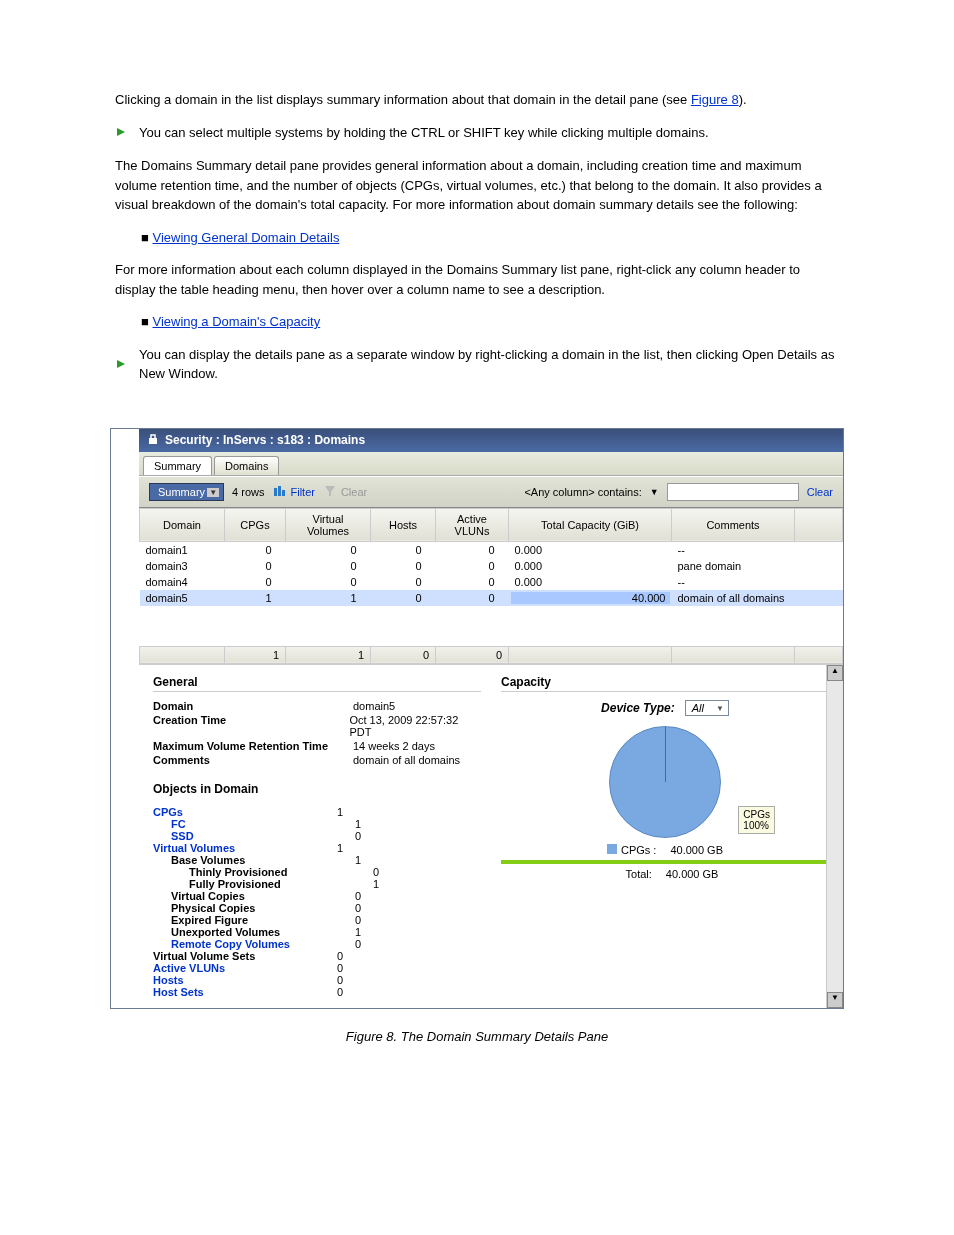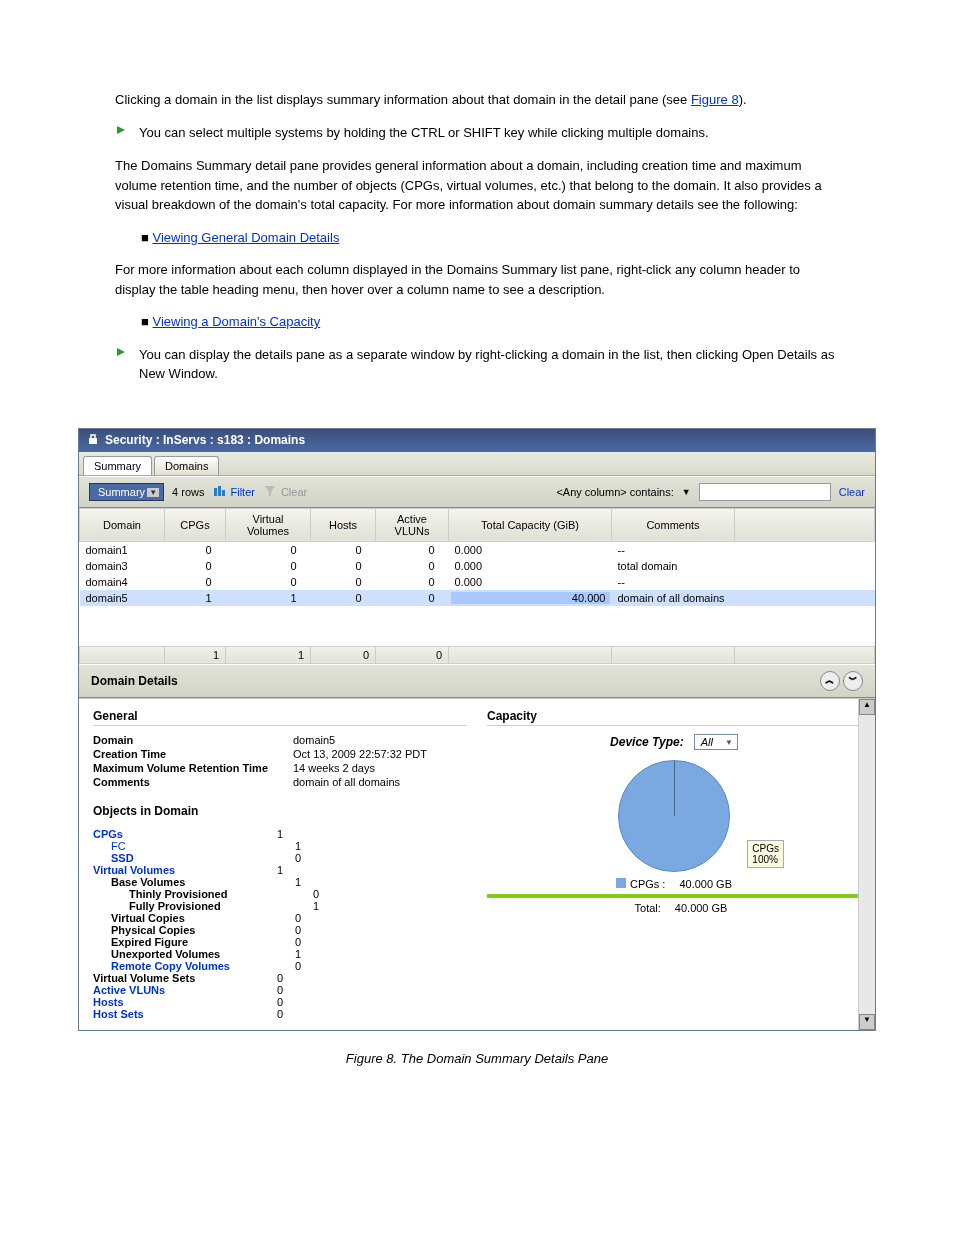--- a/index.html
+++ b/index.html
@@ -1,19 +1,19 @@
 <!DOCTYPE html>
 <html><head>
 <meta charset="utf-8">
 <style>
 body { margin:0; font-family: Tahoma, Arial, sans-serif; font-size:12px; background:#fff; color:#000; }
 .link { color:#0033cc; text-decoration:underline; cursor:pointer; }
 .tip-icon { width:14px; height:14px; display:inline-block; position:relative; }
 .tip-icon svg { width:14px; height:14px; }
-.window { border:1px solid #6a7a90; margin:0 78px; }
+.window { border:1px solid #6a7a90; margin:0 110px;padding-left:28px; }
 .titlebar { background:linear-gradient(#3a4f7a,#4a6aa5); color:#fff; padding:4px 8px; font-weight:bold; font-size:12px; display:flex; align-items:center; gap:6px; }
 .lock-icon svg { width:12px; height:12px; }
 .tabbar { background:linear-gradient(#e8ebe0,#d8dbc8); border-bottom:1px solid #aaa; display:flex; gap:2px; padding-top:4px; padding-left:4px; }
 .tab { background:linear-gradient(#fff,#e0e0d0); border:1px solid #999; border-bottom:none; padding:3px 10px; font-size:11px; border-radius:3px 3px 0 0; }
 .tab.active { background:#fff; }
 .toolbar { background:linear-gradient(#e0e3d5,#d0d3c5); border-top:1px solid #fff; border-bottom:1px solid #888; display:flex; align-items:center; padding:6px 10px; gap:8px; font-size:11px; }
 .dropdown { background:#4a6aa5; color:#fff; padding:2px 18px 2px 8px; border:1px solid #2a3a55; position:relative; font-size:11px; }
 .dropdown::after { content:'▼'; font-size:8px; position:absolute; right:4px; top:4px; color:#333; background:#ccc; padding:0 2px; }
 .tool-link { color:#0033cc; display:flex; align-items:center; gap:4px; }
 .tool-disabled { color:#999; display:flex; align-items:center; gap:4px; }
@@ -36,21 +36,21 @@
 .obj-row .label { width:160px; }
 .obj-row .val { width:30px; text-align:right; }
 .obj-row.sub1 .label { padding-left:18px; }
 .obj-row.sub2 .label { padding-left:36px; }
 .dev-select { border:1px solid #7a8a9a; background:#fff; padding:1px 24px 1px 6px; position:relative; display:inline-block; font-size:11px; }
 .dev-select::after { content:'▼'; font-size:8px; position:absolute; right:4px; top:3px; color:#555; }
 .scrollbar { width:16px; background:#e8e8e8; position:absolute; right:0; top:0; bottom:0; border-left:1px solid #ccc; }
 .details-wrap { position:relative; border-top:1px solid #ccc; }
 .round-btn { width:18px; height:18px; border:1px solid #888; border-radius:50%; background:#eee; font-size:9px; display:inline-flex; align-items:center; justify-content:center; }
 .doc-area { padding:0 115px 30px 115px; font-size:13px; line-height:1.5; }
-.doc-area .tip-row { display:flex; gap:10px; margin:8px 0 14px 0; }
+.doc-area .tip-row { display:flex; gap:10px; margin:8px 0 14px 0;align-items:center; }
 .pie { width:110px; height:110px; border-radius:50%; background:conic-gradient(#7aa8e0 0% 100%); border:1px solid #5a88c0; position:relative; margin:10px auto 6px auto; }
 .pie::after { content:''; position:absolute; width:1px; height:55px; top:0; left:55px; background:#4a6a90; }
 .pie-label { border:1px solid #aaa; background:#fafae0; font-size:10px; padding:2px 4px; position:absolute; }
 .cap-row { display:flex; font-size:11px; justify-content:center; gap:14px; margin-top:4px; align-items:center; }
 .swatch { width:10px; height:10px; background:#7aa8e0; display:inline-block; margin-right:4px; }
 </style>
 </head>
 <body>
 
 <div class="doc-area">
@@ -136,21 +136,21 @@
           <td>--</td>
           <td></td>
         </tr>
         <tr>
           <td>domain3</td>
           <td class="num">0</td>
           <td class="num">0</td>
           <td class="num">0</td>
           <td class="num">0</td>
           <td>0.000</td>
-          <td>total domain</td>
+          <td>pane domain</td>
           <td></td>
         </tr>
         <tr>
           <td>domain4</td>
           <td class="num">0</td>
           <td class="num">0</td>
           <td class="num">0</td>
           <td class="num">0</td>
           <td>0.000</td>
           <td>--</td>
@@ -179,27 +179,20 @@
         <td>1</td>
         <td>0</td>
         <td>0</td>
         <td></td>
           <td></td>
           <td></td>
       </tr>
     </tbody>
   </table>
 
-  <div class="details-header">
-    <span>Domain Details</span>
-    <span>
-      <span class="round-btn">︽</span>
-      <span class="round-btn">︾</span>
-    </span>
-  </div>
 
   <div class="details-wrap">
     <div class="details-body">
       <div class="col">
         <div class="section-title">General</div>
         <div class="kv">
             <span class="k">Domain</span>
             <span>domain5</span>
           </div>
         <div class="kv">
@@ -215,21 +208,21 @@
             <span>domain of all domains</span>
           </div>
 
         <div class="section-title" style="margin-top:16px;border-bottom:none;">Objects in Domain</div>
         <div class="obj-list" id="objlist">
             <div class="obj-row ">
               <span class="label"><span class="link" style="font-weight:bold;text-decoration:none;">CPGs</span></span>
               <span class="val">1</span>
             </div>
             <div class="obj-row sub1">
-              <span class="label"><span class="link" style="font-weight:normal;text-decoration:none;">FC</span></span>
+              <span class="label"><span class="link" style="font-weight:bold;text-decoration:none;">FC</span></span>
               <span class="val">1</span>
             </div>
             <div class="obj-row sub1">
               <span class="label"><span class="link" style="font-weight:bold;text-decoration:none;">SSD</span></span>
               <span class="val">0</span>
             </div>
             <div class="obj-row ">
               <span class="label"><span class="link" style="font-weight:bold;text-decoration:none;">Virtual Volumes</span></span>
               <span class="val">1</span>
             </div>

